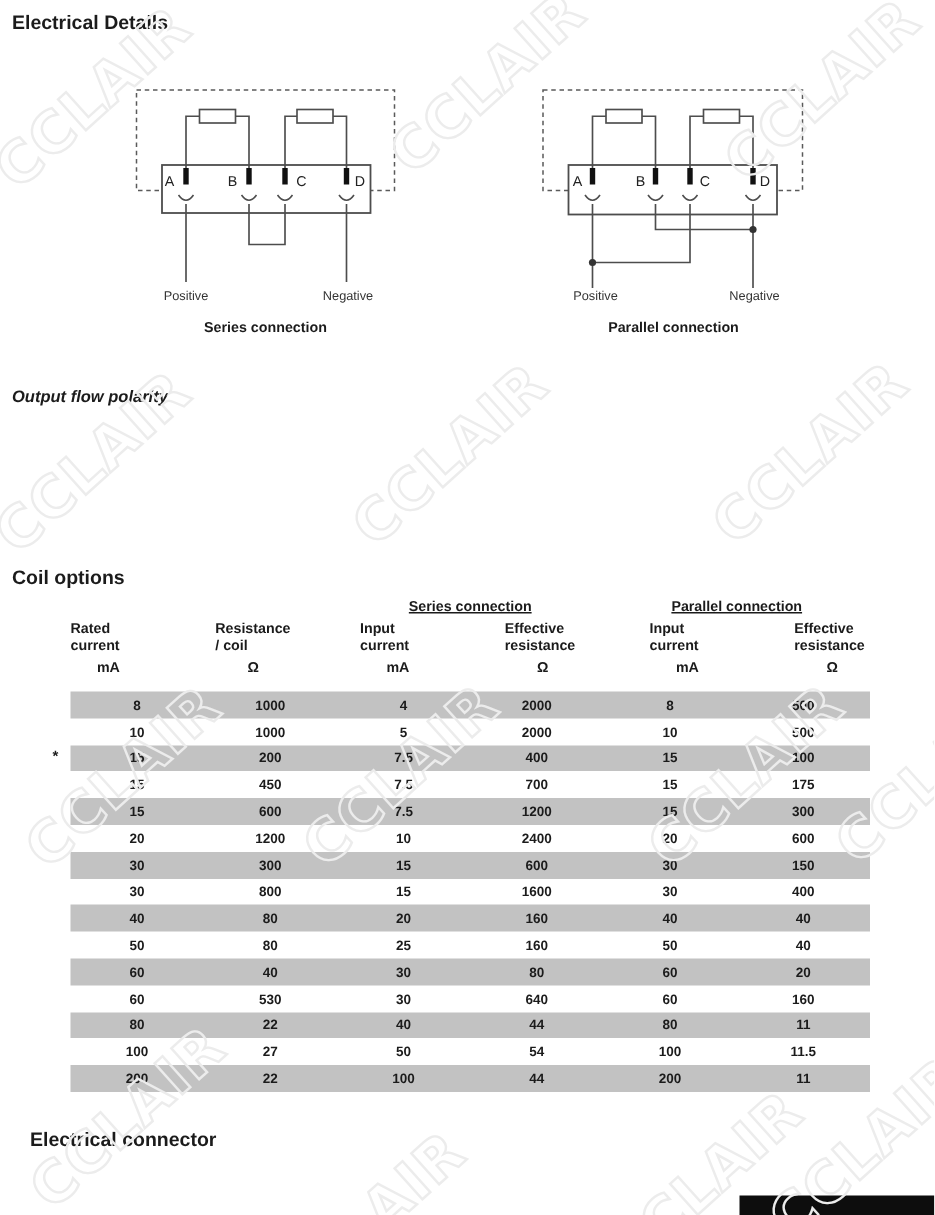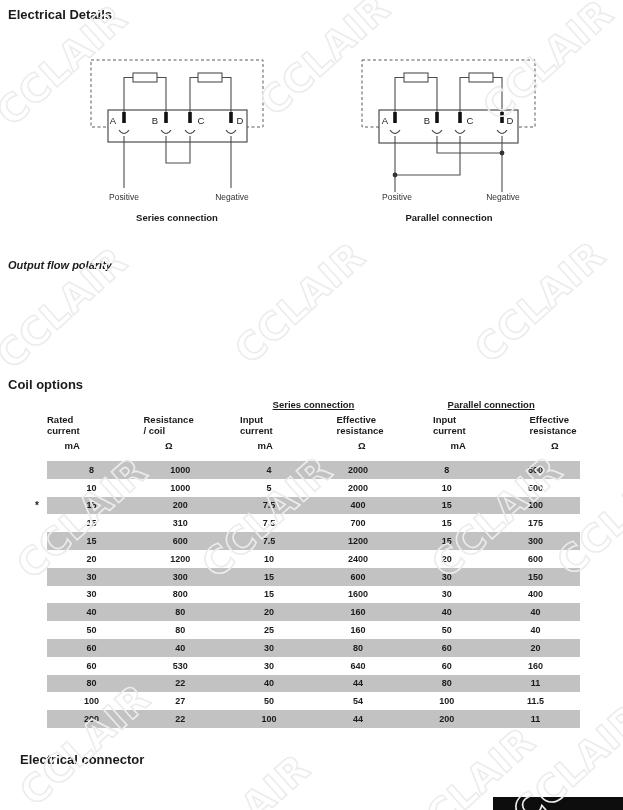--- a/index.html
+++ b/index.html
@@ -133,21 +133,21 @@
           <span class="row-star">*</span>
           <div class="tcell">15</div>
           <div class="tcell">200</div>
           <div class="tcell">7.5</div>
           <div class="tcell">400</div>
           <div class="tcell">15</div>
           <div class="tcell">100</div>
         </div>
         <div class="trow">
           <div class="tcell">15</div>
-          <div class="tcell">310</div>
+          <div class="tcell">450</div>
           <div class="tcell">7.5</div>
           <div class="tcell">700</div>
           <div class="tcell">15</div>
           <div class="tcell">175</div>
         </div>
         <div class="trow" style="background: rgb(194, 194, 194);">
           <div class="tcell">15</div>
           <div class="tcell">600</div>
           <div class="tcell">7.5</div>
           <div class="tcell">1200</div>

